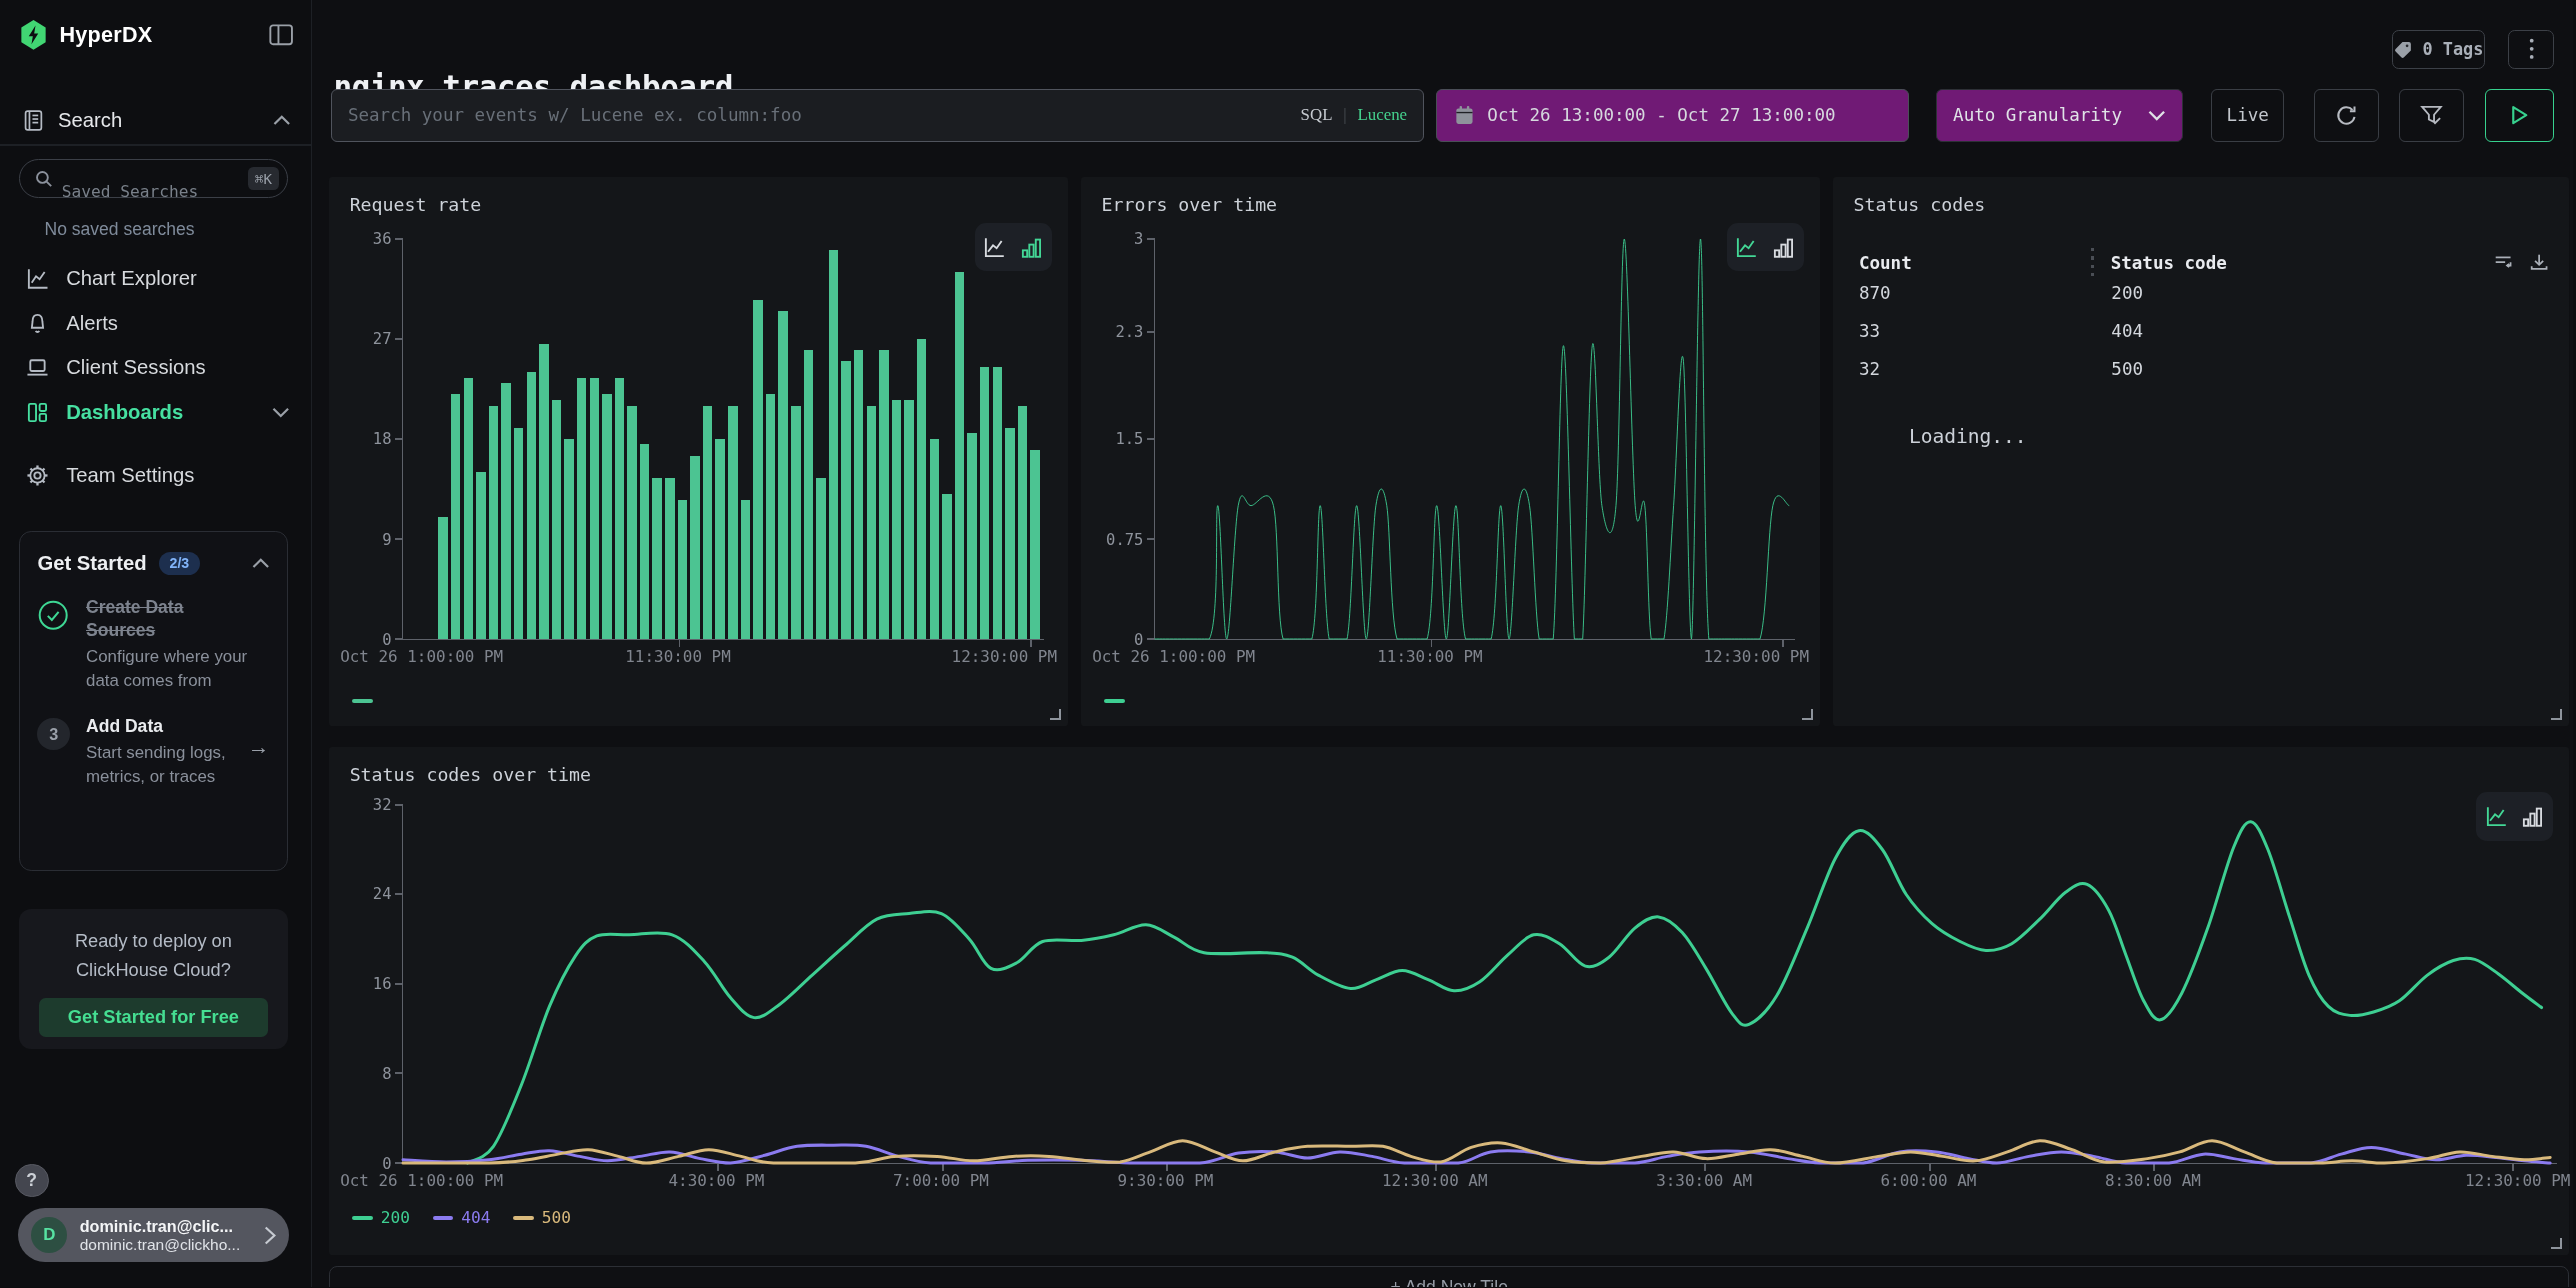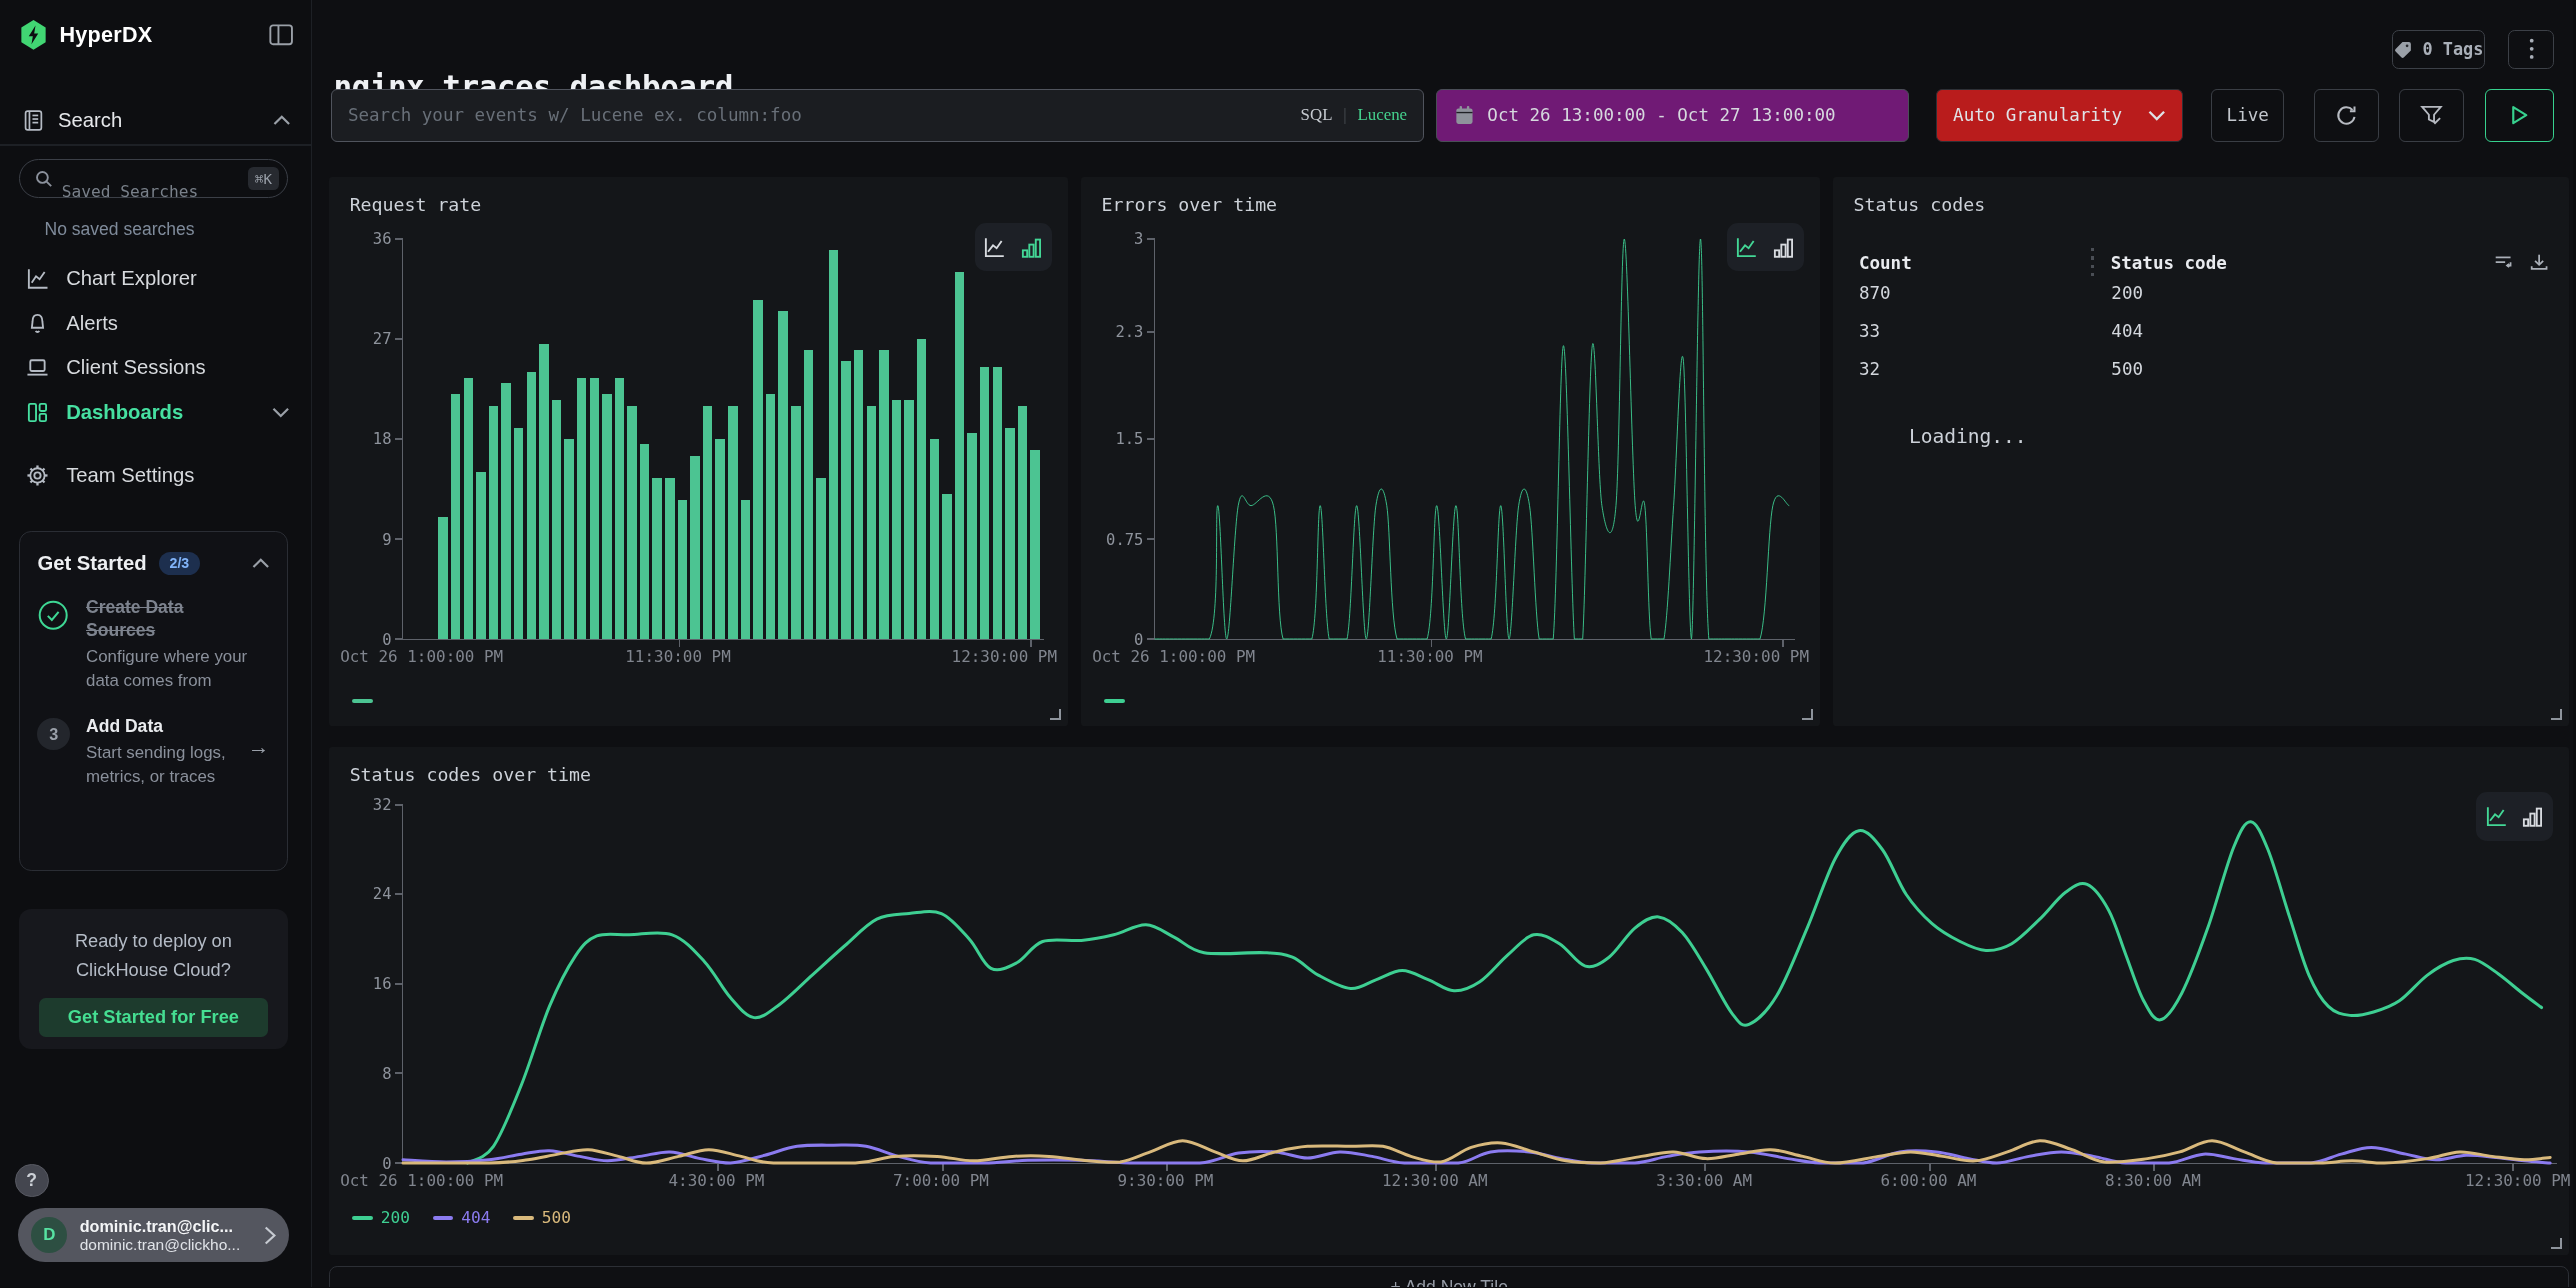--- a/index.html
+++ b/index.html
@@ -58,21 +58,21 @@
   .toolbar{position:absolute;left:0;top:6.6rem;right:0;height:3.9rem;}
   .tb{position:absolute;top:0;height:3.9rem;border-radius:0.45rem;display:flex;align-items:center;font-family:"DejaVu Sans Mono",monospace;}
   .search-box{left:1.4rem;width:81rem;background:#1b1d21;border:0.13rem solid #50545d;padding:8px 1.2rem;gap:1rem;}
   .search-box input{flex:1;background:none;border:none;outline:none;color:#c9ccd2;font-family:"DejaVu Sans Mono",monospace;font-size:1.3rem;min-width:0;}
   .search-box input::placeholder{color:#686f78;}
   .lang{display:flex;gap:0.8rem;align-items:center;font-size:1.25rem;font-family:Liberation Serif, serif;}
   .lang .sql{color:#c6cad0;cursor:pointer;}
   .lang .sep{color:#4a4e55;}
   .lang .lucene{color:#45d28e;cursor:pointer;}
   .date-btn{left:83.3rem;width:35rem;background:#701a75;border:0.13rem solid #4a4e57;padding:0 1.3rem;gap:1rem;font-size:1.3rem;color:#d6d9de;cursor:pointer;}
-  .gran-btn{left:120.3rem;width:18.3rem;background:#b91c1c;border:0.13rem solid #2d3036;padding:0 1.2rem;font-size:1.3rem;color:#e0e3e7;cursor:pointer;justify-content:space-between;}
+  .gran-btn{left:120.3rem;width:18.3rem;background:#701a75;border:0.13rem solid #2d3036;padding:0 1.2rem;font-size:1.3rem;color:#e0e3e7;cursor:pointer;justify-content:space-between;}
   .live-btn{left:140.7rem;width:5.4rem;border:0.13rem solid #3a3e45;background:none;font-size:1.3rem;color:#c3c7cd;justify-content:center;cursor:pointer;}
   .sq-btn{border:0.13rem solid #3a3e45;background:none;justify-content:center;cursor:pointer;}
   .refresh-btn{left:148.3rem;width:4.8rem;}
   .filter-btn{left:154.6rem;width:4.8rem;}
   .play-btn{left:161rem;width:5.1rem;border-color:#37d18e;}
 
   
   .tile{position:absolute;background:#141619;border-radius:0.25rem;}
   .tile-request{left:1.3rem;top:13.1rem;width:54.7rem;height:40.7rem;}
   .tile-errors{left:57rem;top:13.1rem;width:54.7rem;height:40.7rem;}

